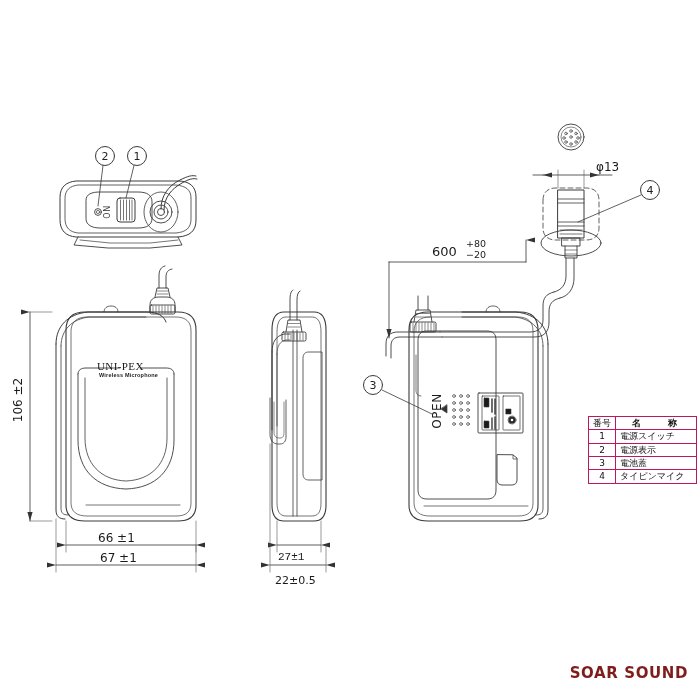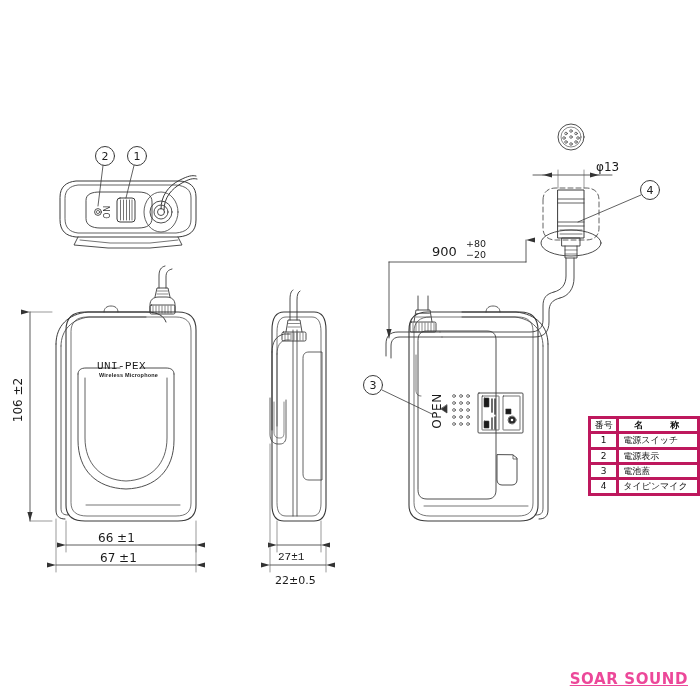--- a/index.html
+++ b/index.html
@@ -30,21 +30,21 @@
   #parts-table {
     position: absolute;
     left: 588px;
     top: 416px;
     border-collapse: collapse;
     font-size: 9px;
     color: #111;
     background: #fff;
   }
   #parts-table td, #parts-table th {
-    border: 3px solid #be185d;
+    border: 1px solid #be185d;
     padding: 1px 2px;
     font-weight: normal;
     font-family: "DejaVu Sans", sans-serif;
     line-height: 1.15;
   }
   #parts-table .c-no {
     width: 22px;
     text-align: center;
   }
   #parts-table .c-name {
@@ -58,27 +58,26 @@
   #parts-table thead .c-name {
     letter-spacing: 3px;
     text-align: center;
     padding-left: 2px;
     font-weight: bold;
   }
   
   #brand {
     position: absolute;
     right: 12px;
-    bottom: 12px;
+    bottom: 18px;
     font-size: 15px;
     font-weight: bold;
     letter-spacing: 0.6px;
-    color: #ec4899;
+    color: #7f1d1d;
     font-family: "DejaVu Sans", sans-serif;
-    text-decoration: underline;
   }
 </style>
 </head>
 <body>
 
 <svg id="sheet" viewBox="0 0 700 700" xmlns="http://www.w3.org/2000/svg">
 
   <defs>
     <marker id="arrL" markerWidth="10" markerHeight="8" refX="9" refY="4" orient="auto" markerUnits="userSpaceOnUse">
       <path d="M9,4 L0,1.4 L0,6.6 Z" fill="#333"></path>
@@ -408,35 +407,35 @@
       <line x1="389" y1="262" x2="526" y2="262" stroke="#333" stroke-width="0.8"></line>
       <line x1="389" y1="262" x2="389" y2="338" stroke="#333" stroke-width="0.8" marker-end="url(#arrL)"></line>
       <line x1="526" y1="262" x2="526" y2="240" stroke="#333" stroke-width="0.8" marker-end="url(#arrUp)"></line>
       <line x1="389" y1="290" x2="396" y2="290" stroke="#333" stroke-width="0"></line>
     </g>
 
   </g>
 </svg>
 
 <div class="txt" style="left:97px; top:360px; font-size:11px; letter-spacing:0.4px;
-            font-family:Liberation Mono, monospace; color:#1a1a1a;">UNI-PEX</div>
+            font-family:Liberation Serif, serif; color:#1a1a1a;">UNI-PEX</div>
 <div class="txt" style="left:99px; top:372px; font-size:5.5px; font-weight:bold;
             letter-spacing:0.2px; color:#1a1a1a;">Wireless Microphone</div>
 
 <div class="txt" style="left:-4px; top:393px; font-size:12px;
             transform:rotate(-90deg); transform-origin:center center;
             font-family:'DejaVu Sans',sans-serif;">106 ±2</div>
 
 <div class="txt" style="left:98px; top:531px; font-size:12px; font-family:'DejaVu Sans',sans-serif;">66 ±1</div>
 <div class="txt" style="left:100px; top:551px; font-size:12px; font-family:'DejaVu Sans',sans-serif;">67 ±1</div>
 
 <div class="txt" style="left:275px; top:531px; font-size:11px; font-family:'DejaVu Sans',sans-serif;margin-top:43px;">22±0.5</div>
 <div class="txt" style="left:278px; top:551px; font-size:11px; font-family:Liberation Mono, monospace;">27±1</div>
 
-<div class="txt" style="left:432px; top:244px; font-size:13px; font-family:'DejaVu Sans',sans-serif;">900</div>
+<div class="txt" style="left:432px; top:244px; font-size:13px; font-family:'DejaVu Sans',sans-serif;">600</div>
 <div class="txt" style="left:466px; top:238px; font-size:9.5px; font-family:'DejaVu Sans',sans-serif;">+80</div>
 <div class="txt" style="left:466px; top:249px; font-size:9.5px; font-family:'DejaVu Sans',sans-serif;">−20</div>
 
 <div class="txt" style="left:596px; top:160px; font-size:12px; font-family:'DejaVu Sans',sans-serif;">φ13</div>
 
 <div class="txt" style="left:419px; top:404px; font-size:12px; letter-spacing:0.5px;
             transform:rotate(-90deg); transform-origin:center center;
             font-family:'DejaVu Sans',sans-serif;">OPEN</div>
 
 <table id="parts-table">

